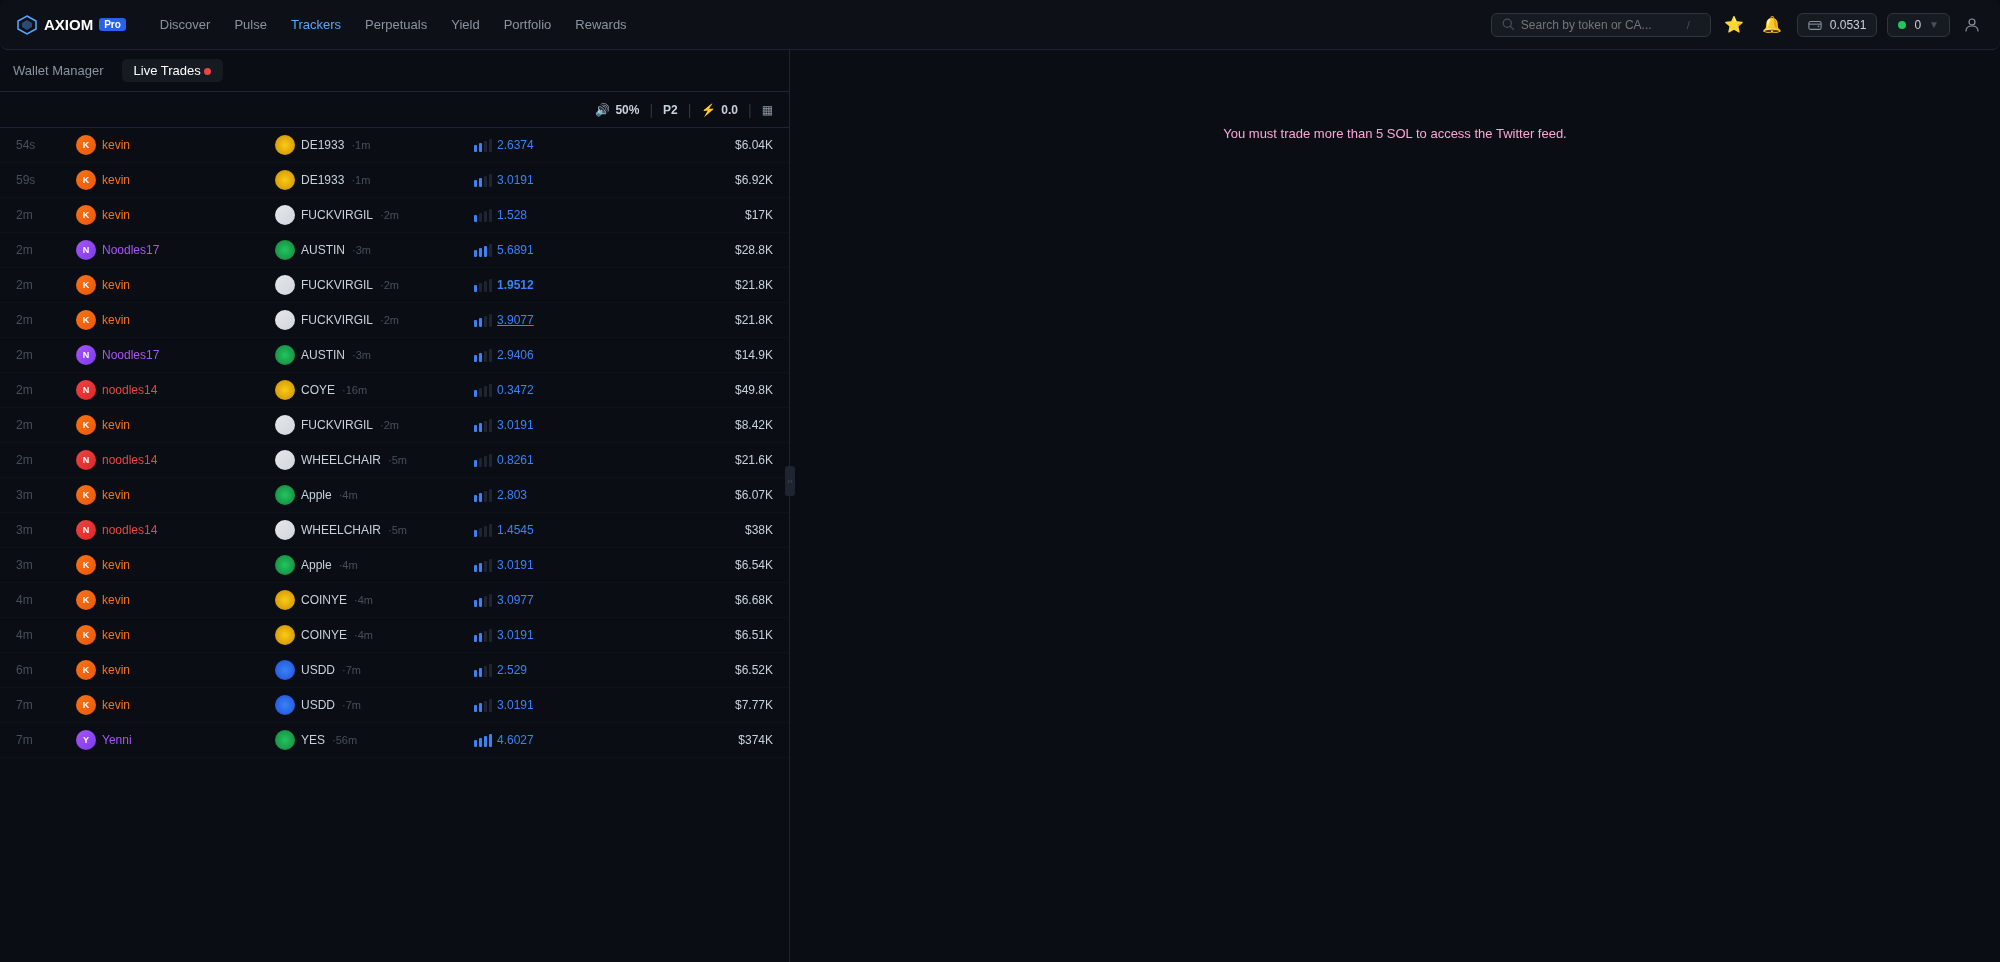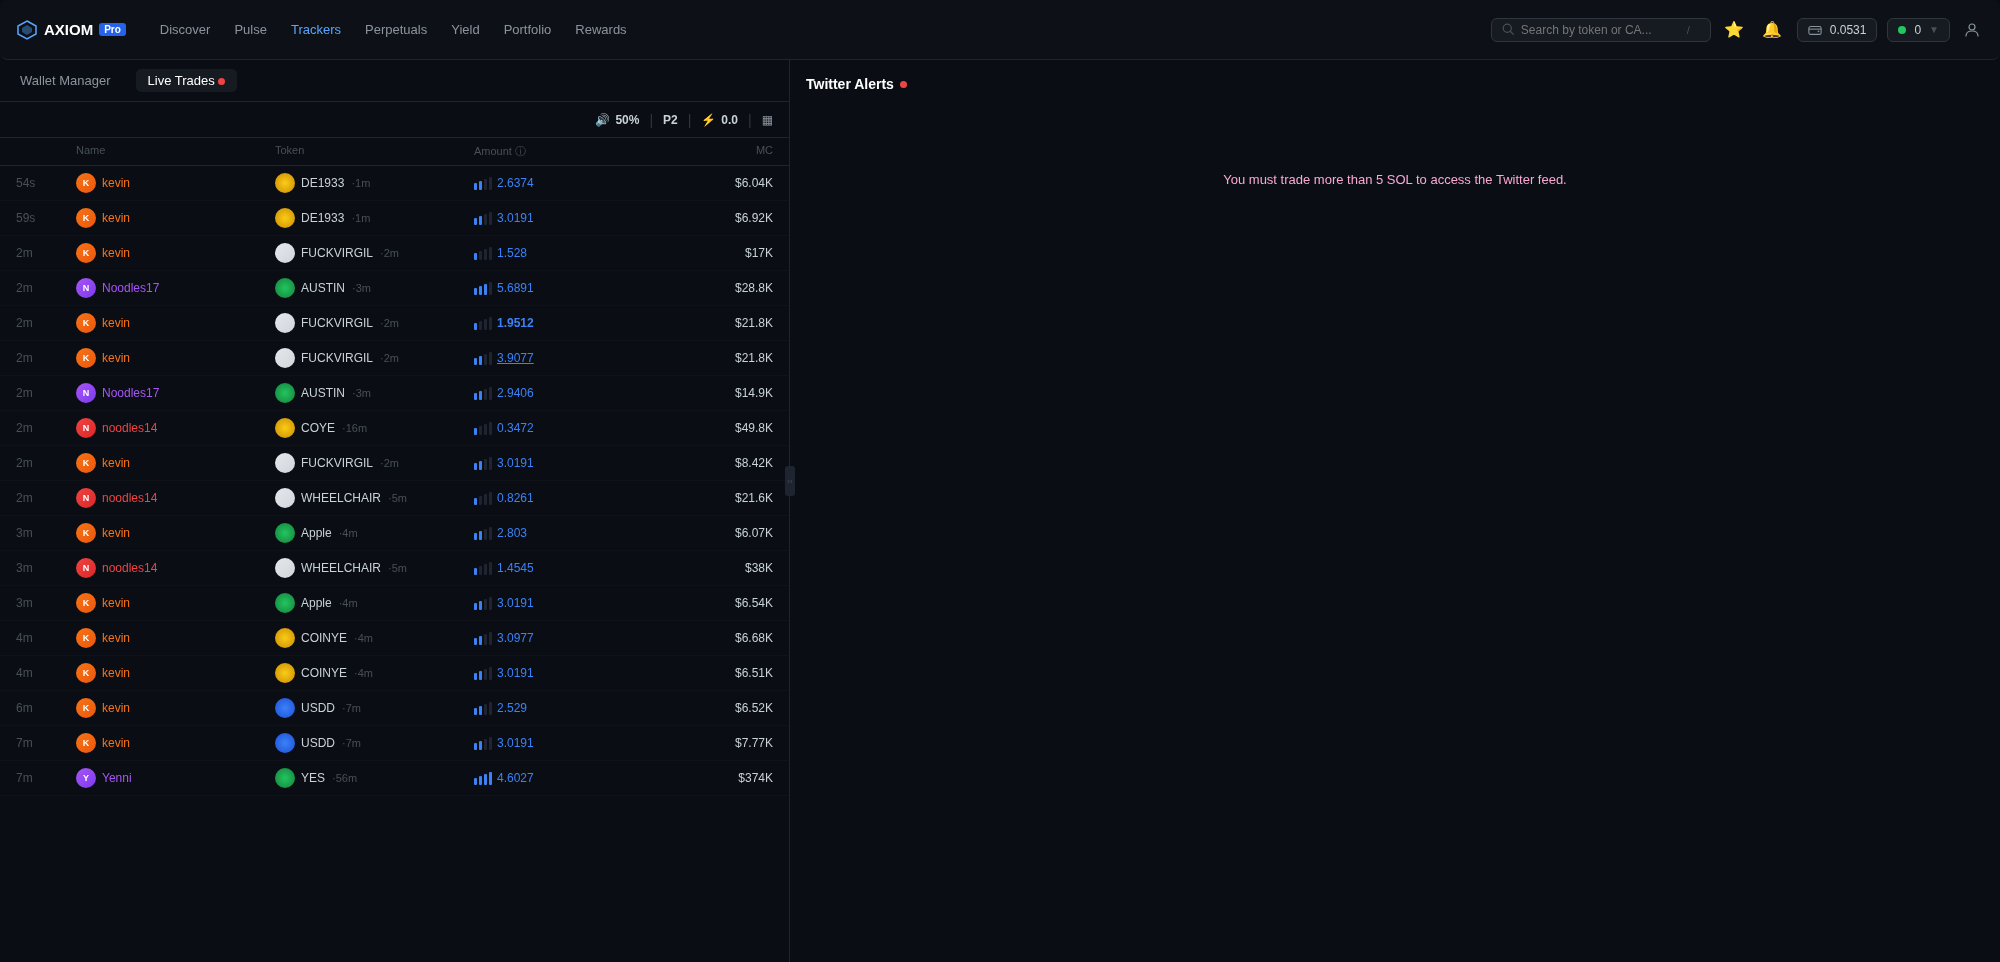--- a/index.html
+++ b/index.html
@@ -10,21 +10,21 @@
       font-size: 13px;
       width: 2000px;
       min-height: 962px;
       overflow-x: hidden;
     }
 
     
     .topnav {
       display: flex;
       align-items: center;
-      height: 60px;
+      height: 50px;
       background: #0d1117;
       border-bottom: 1px solid #1e2530;
       padding: 0 16px;
       gap: 24px;
       border-radius: 8px;
     }
     .logo {
       display: flex;
       align-items: center;
       gap: 6px;
@@ -129,22 +129,22 @@
       flex: 0 0 790px;
       display: flex;
       flex-direction: column;
       border-right: 1px solid #1e2530;
     }
 
     
     .subtabs {
       display: flex;
       align-items: center;
-      padding: 8px 8px;
-      gap: 13px;
+      padding: 8px 1px;
+      gap: 6px;
       border-bottom: 1px solid #1e2530;
       height: 42px;
     }
     .subtab {
       padding: 4px 12px;
       border-radius: 5px;
       cursor: pointer;
       font-size: 13px;
       color: #8b949e;
     }
@@ -401,27 +401,20 @@
       <div class="ctrl-item">
         <span>⚡</span>
         <span class="ctrl-val">0.0</span>
       </div>
       <span class="ctrl-sep">|</span>
       <div class="ctrl-item">
         <span>▦</span>
       </div>
     </div>
 
-    <div class="table-header">
-      <span></span>
-      <span>Name</span>
-      <span>Token</span>
-      <span>Amount ⓘ</span>
-      <span style="text-align:right;">MC</span>
-    </div>
 
     <div class="trade-table" id="trade-table-body">
     <div class="table-row">
       <span class="cell-time">54s</span>
       <div class="cell-name">
         <div class="avatar" style="background:linear-gradient(135deg, #f97316, #ea580c);color:#fff;">K</div>
         <span class="name-text" style="color:#f97316;">kevin</span>
       </div>
       <div class="cell-token">
         <div class="token-icon" style="background:radial-gradient(circle, #facc15, #ca8a04);"></div>
@@ -810,21 +803,17 @@
               <span style="display:inline-block;width:3px;height:13px;background:#3b82f6;border-radius:1px;"></span>
             </div>
         <span class="amount-val" style="color:#3b82f6;">4.6027</span>
       </div>
       <div class="cell-mc">$374K</div>
     </div>
       </div>
   </div>
 
   <div class="right-panel">
-    <div class="twitter-header">
-      <span>Twitter Alerts</span>
-      <span class="twitter-dot"></span>
-    </div>
     <div class="twitter-msg">You must trade more than 5 SOL to access the Twitter feed.</div>
   </div>
 </div>
 
 <div class="resize-btn">‹›</div>
 
 </body></html>

